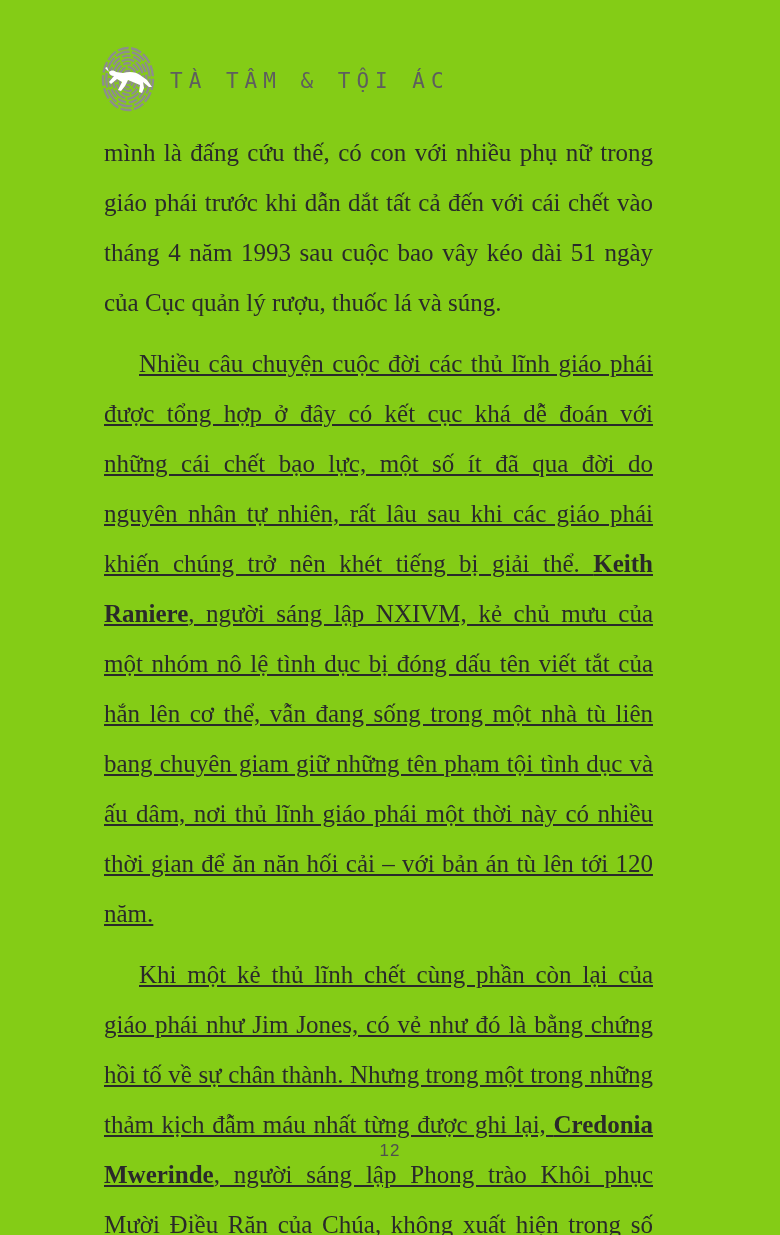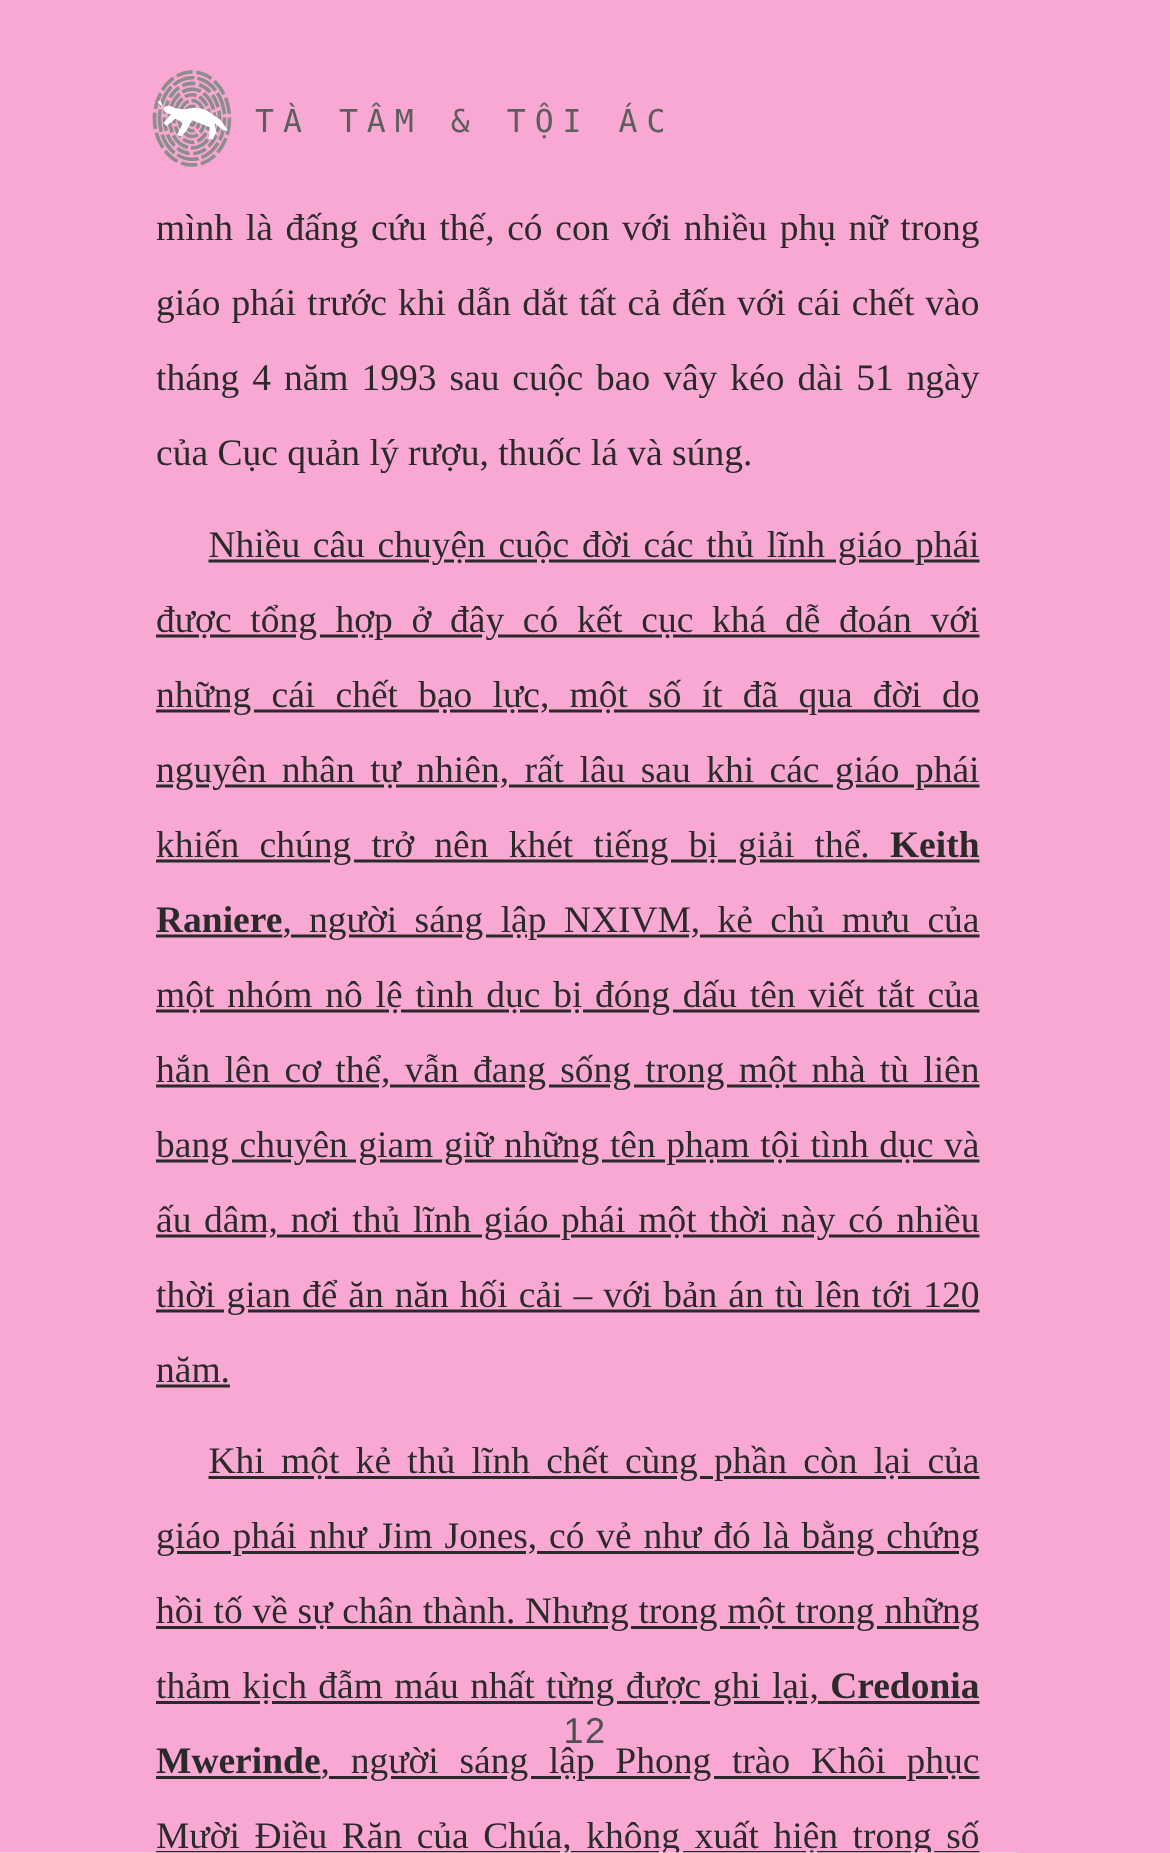--- a/index.html
+++ b/index.html
@@ -8,21 +8,21 @@
     --page-number:#4f4f4f;
     --logo-gray:#8d8d8d;
   }
   *{box-sizing:border-box;}
   html,body{margin:0;padding:0;background:#e8e8e8;}
   .page{
     position:relative;
     width:780px;
     height:1235px;
     margin:0 auto;
-    background:#f9a8d4;
+    background:#84cc16;
     overflow:hidden;
     font-family:"Liberation Serif", serif;
   }
   
   .header{
     position:absolute;
     left:101px;
     top:46px;
     display:flex;
     align-items:center;
@@ -65,21 +65,21 @@
   
   .footer{
     position:absolute;
     left:0;
     top:1141px;
     width:100%;
     text-align:center;
   }
   .page-number{
     font-family:"Liberation Sans", sans-serif;
-    font-size:24px;
+    font-size:17px;
     color:var(--page-number);
     letter-spacing:1px;
   }
 </style>
 </head>
 <body>
 
 <div class="page">
 
   <div class="header">

